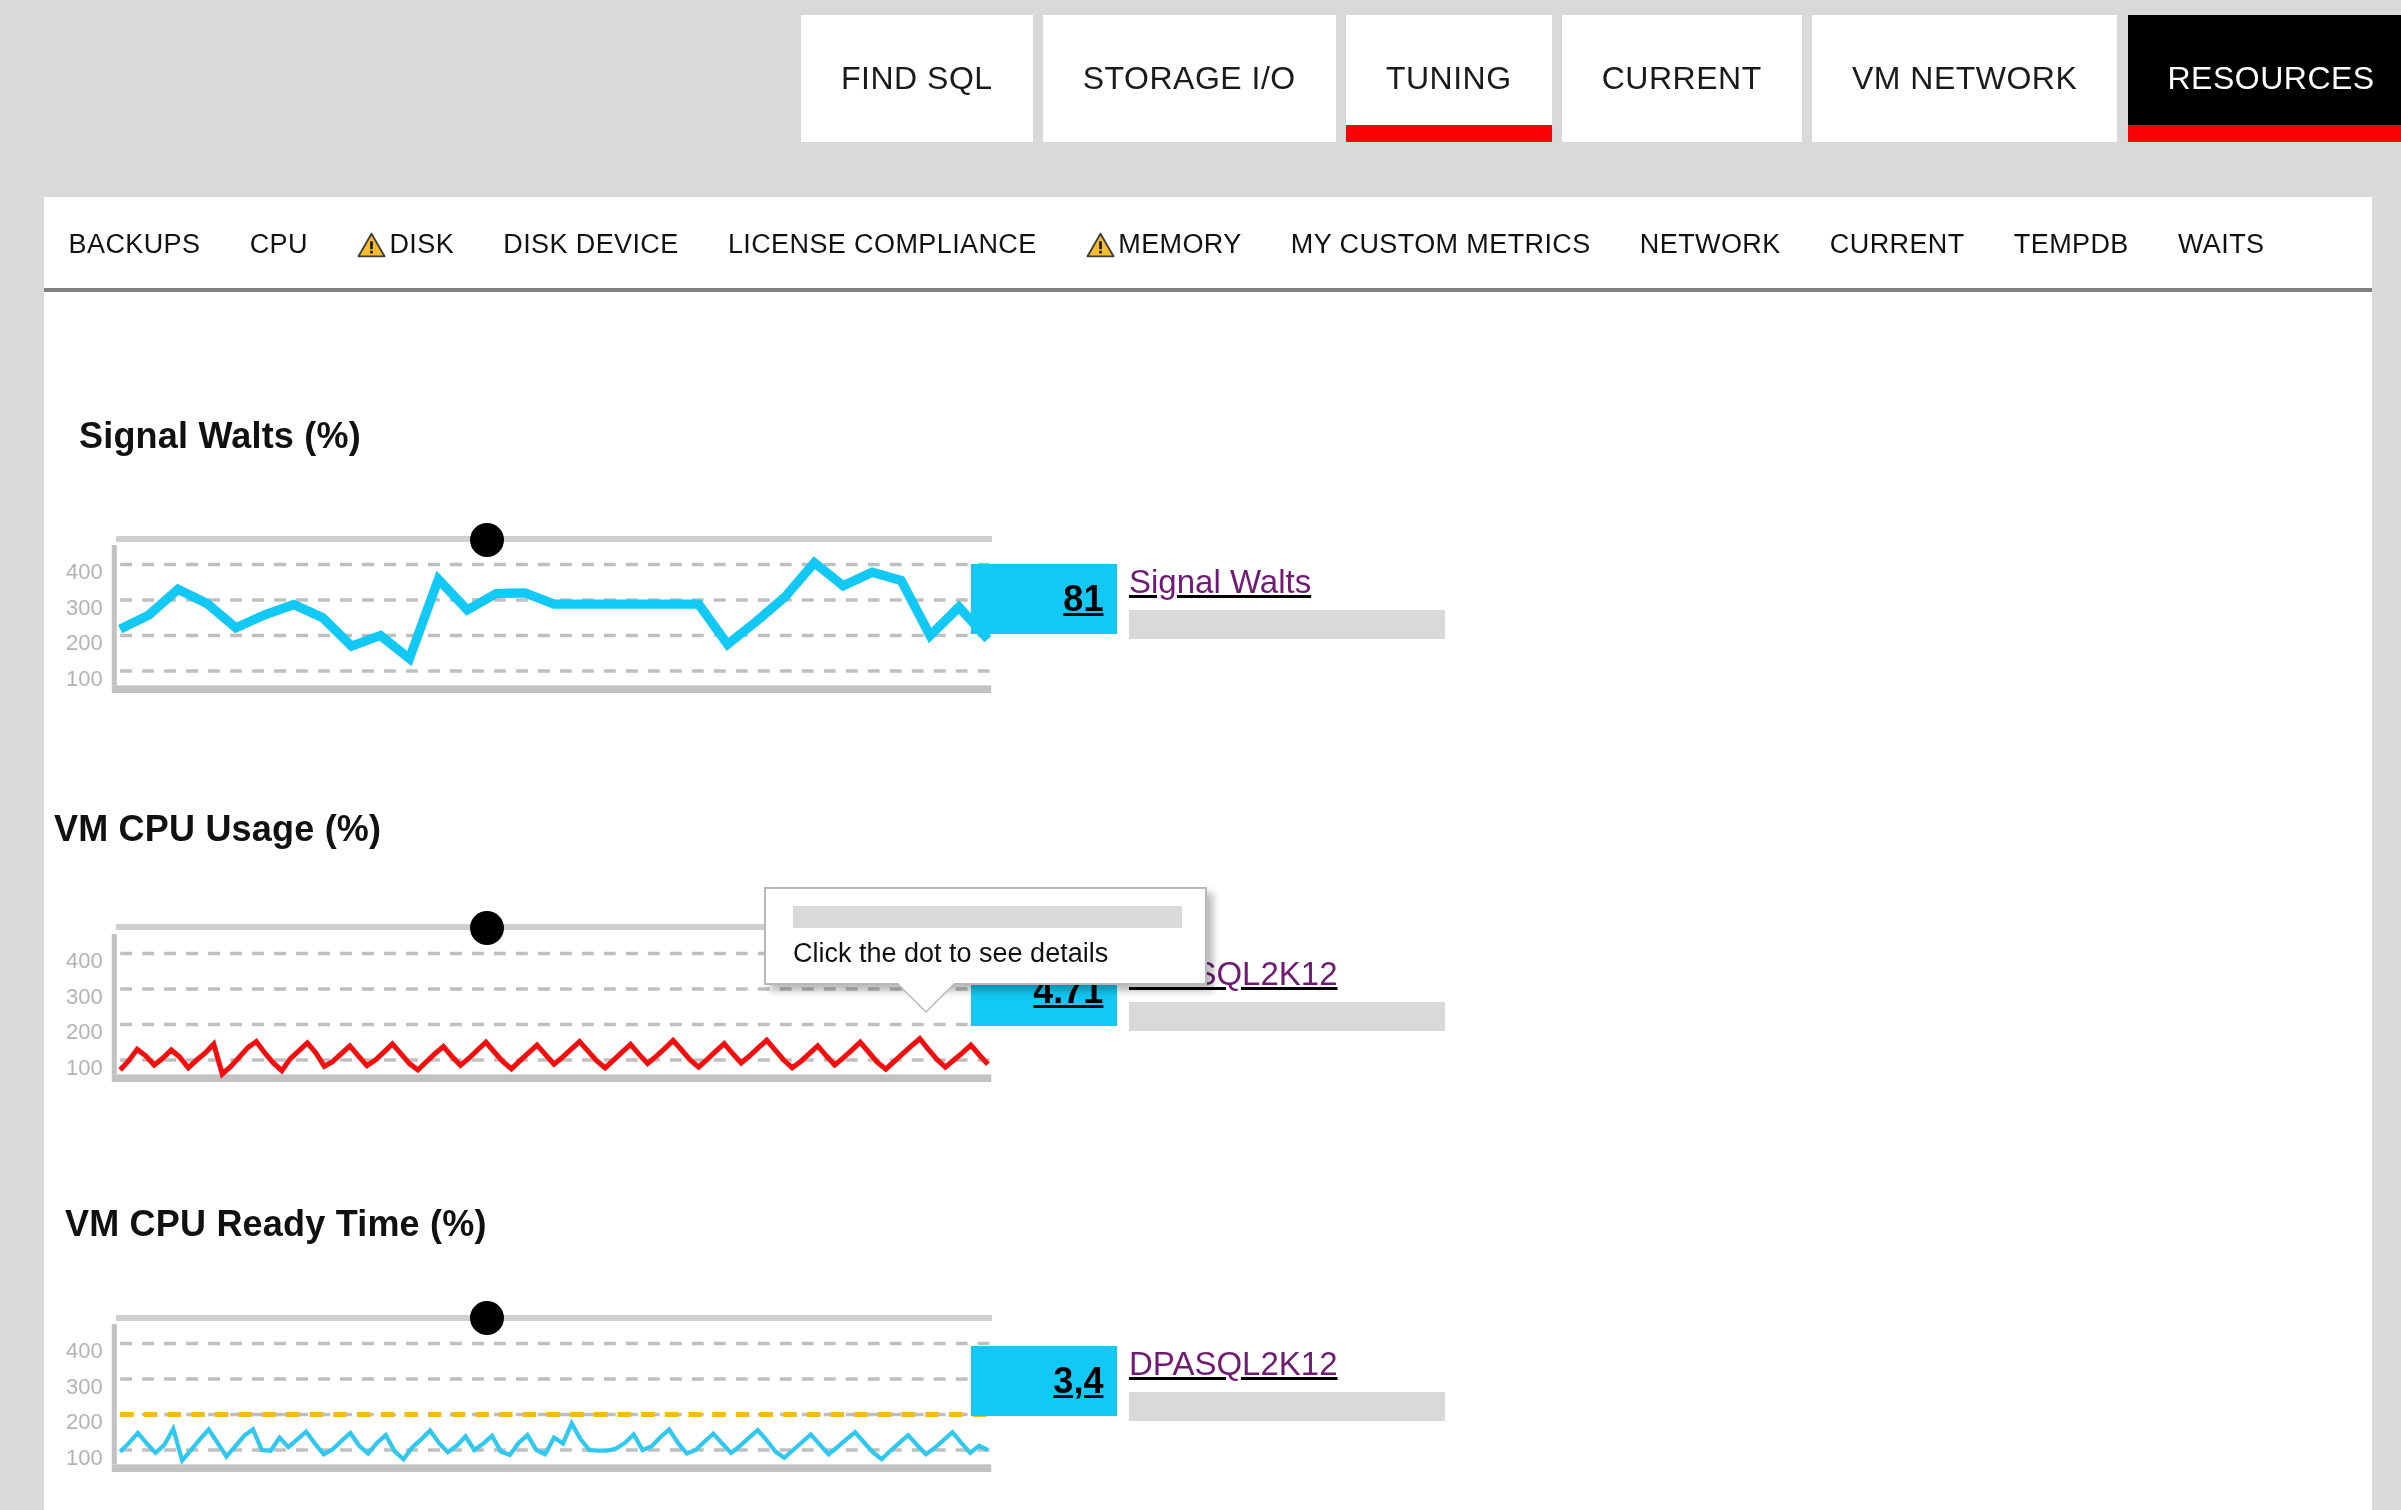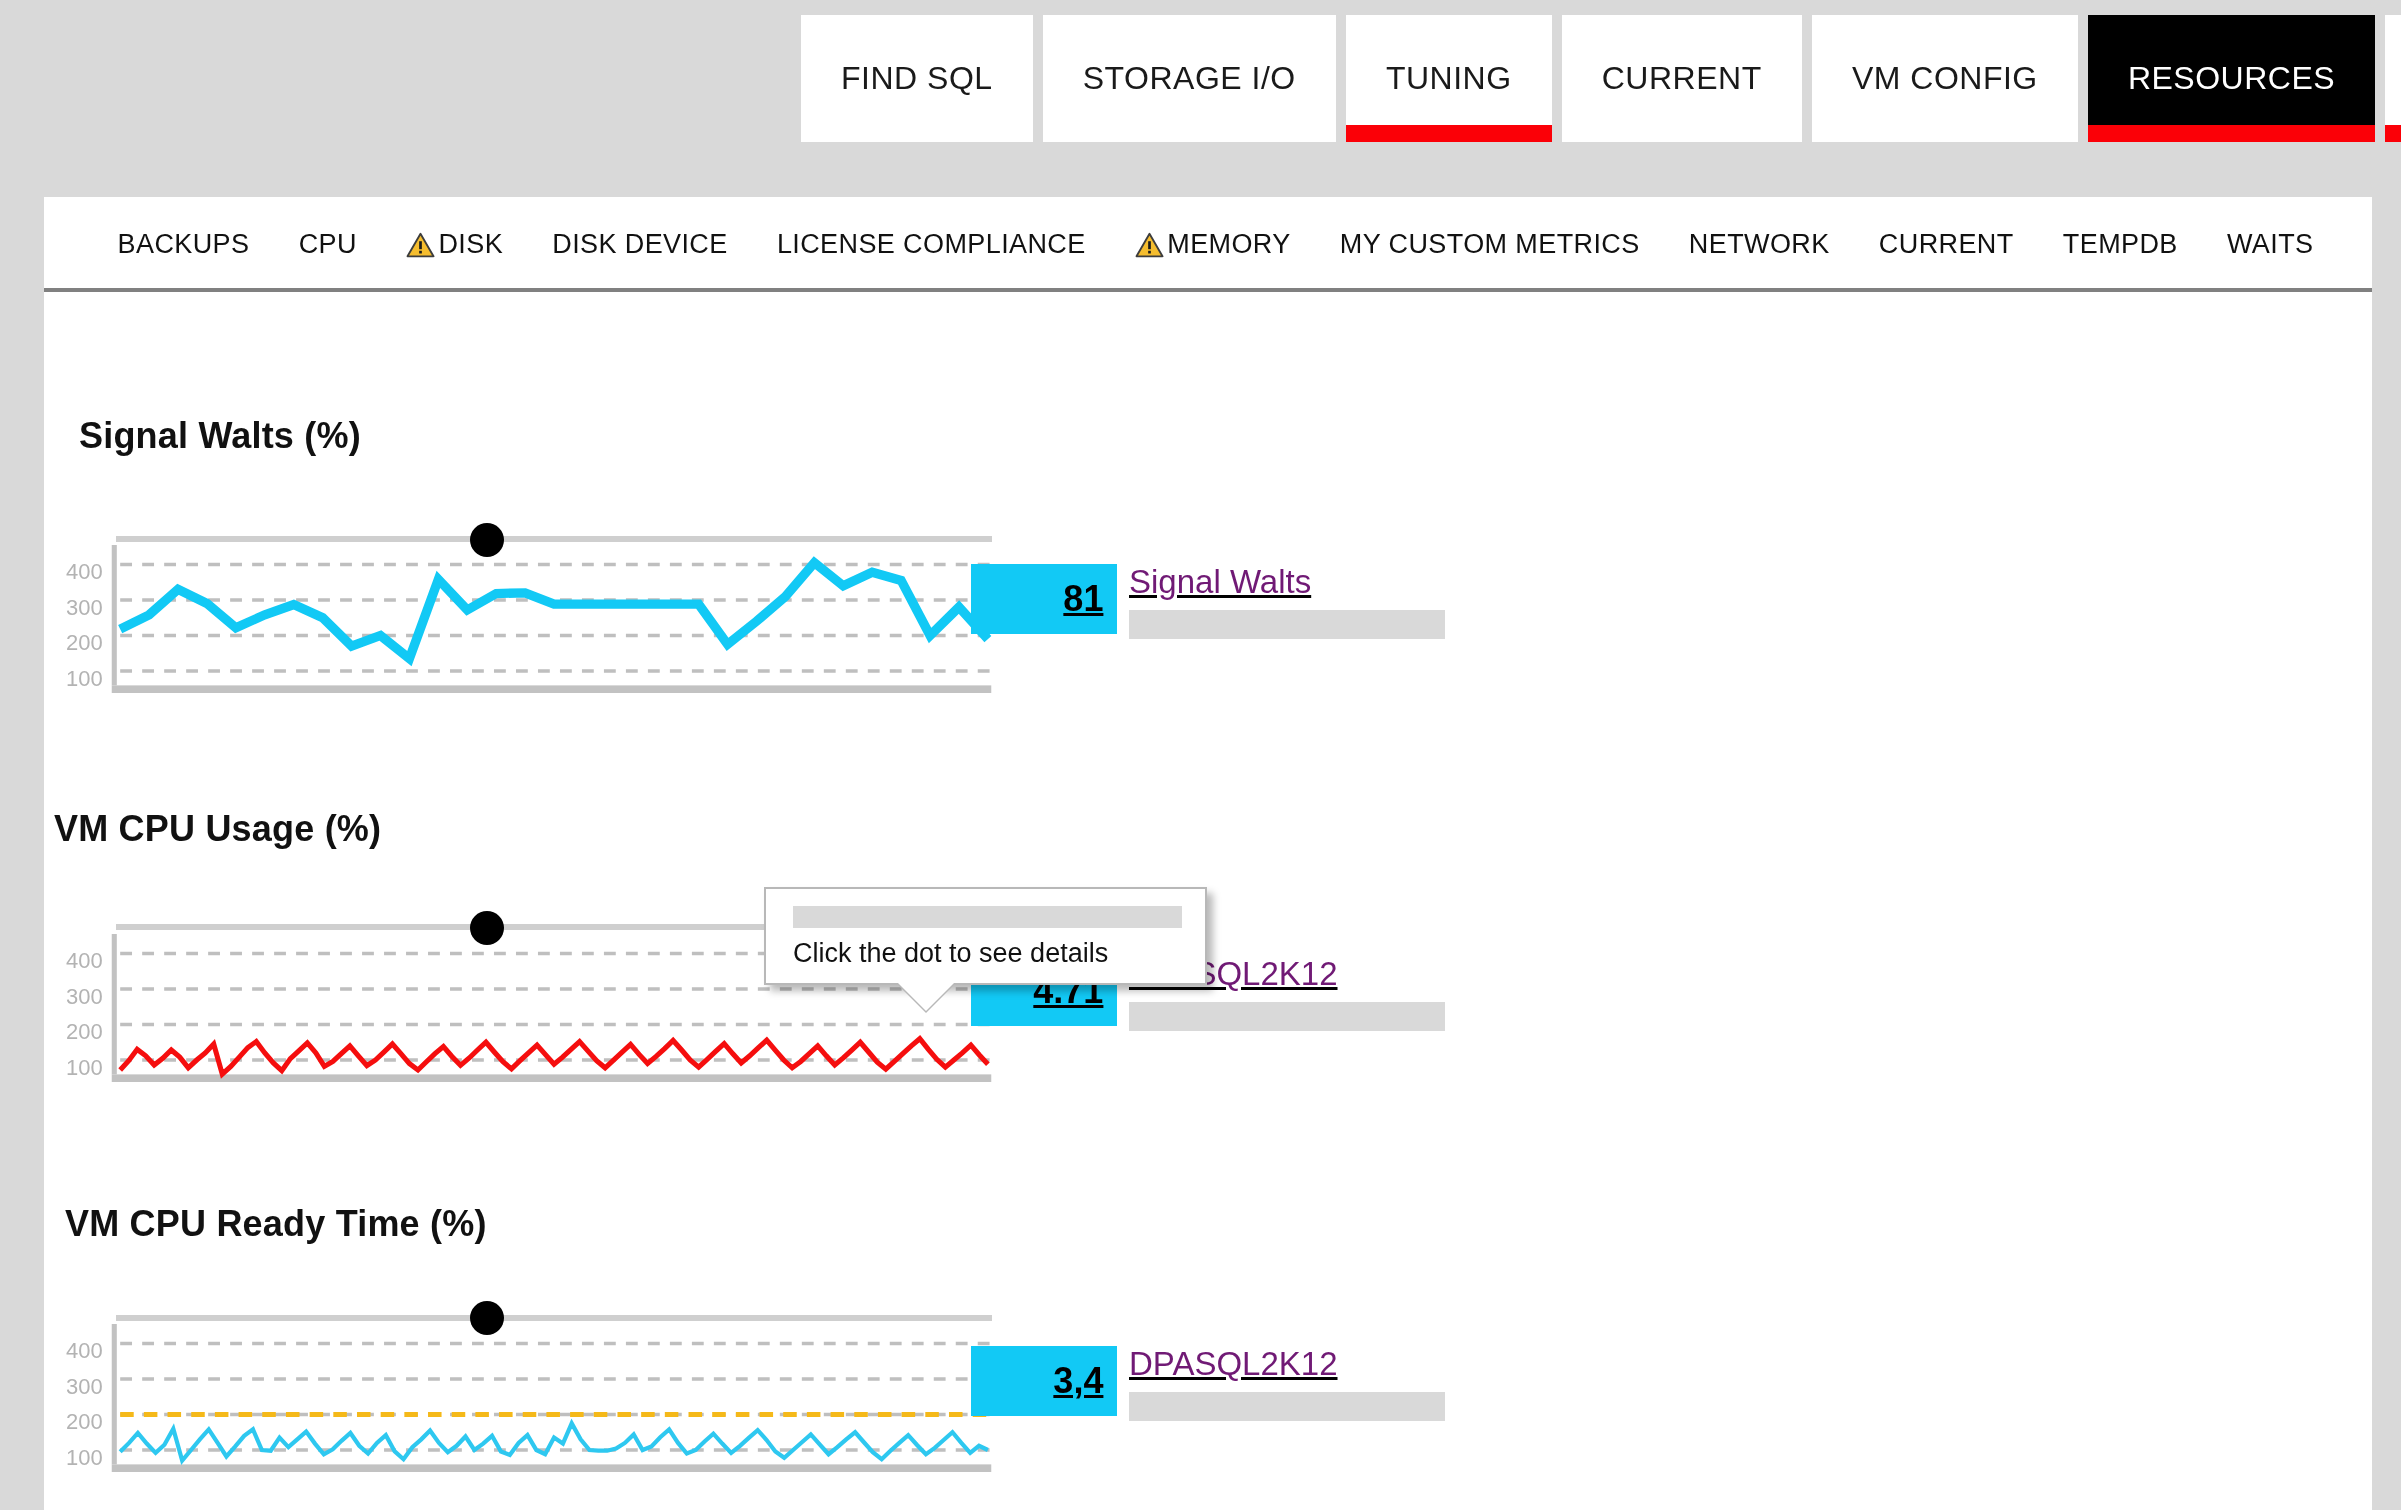--- a/index.html
+++ b/index.html
@@ -43,21 +43,20 @@
     position: absolute; left: 44px; top: 197px;
     width: 2328px; height: 1314px;
     background: #ffffff;
   }
 
   
   #sub-nav {
     position: relative;
     height: 95px;
     display: flex; align-items: center;
-    padding-left: 49px;
     gap: 0;
   }
   #sub-nav::after {
     content: ""; position: absolute; left: 0; right: 0; bottom: 0;
     height: 4.2px; background: #808080;
   }
   .subnav-item {
     display: flex; align-items: center; gap: 3.4px;
     font-size: 27px; color: #111; letter-spacing: 0.4px;
     cursor: pointer; white-space: nowrap;
@@ -150,21 +149,21 @@
     <div class="tab">
       <span class="tab-label">STORAGE I/O</span>
     </div>
     <div class="tab underline">
       <span class="tab-label">TUNING</span>
     </div>
     <div class="tab">
       <span class="tab-label">CURRENT</span>
     </div>
     <div class="tab">
-      <span class="tab-label">VM CONFIG</span>
+      <span class="tab-label">VM NETWORK</span>
     </div>
     <div class="tab dark underline">
       <span class="tab-label">RESOURCES</span>
     </div>
   </div>
 </div>
 
 <div id="panel">
 
   <div id="sub-nav">

